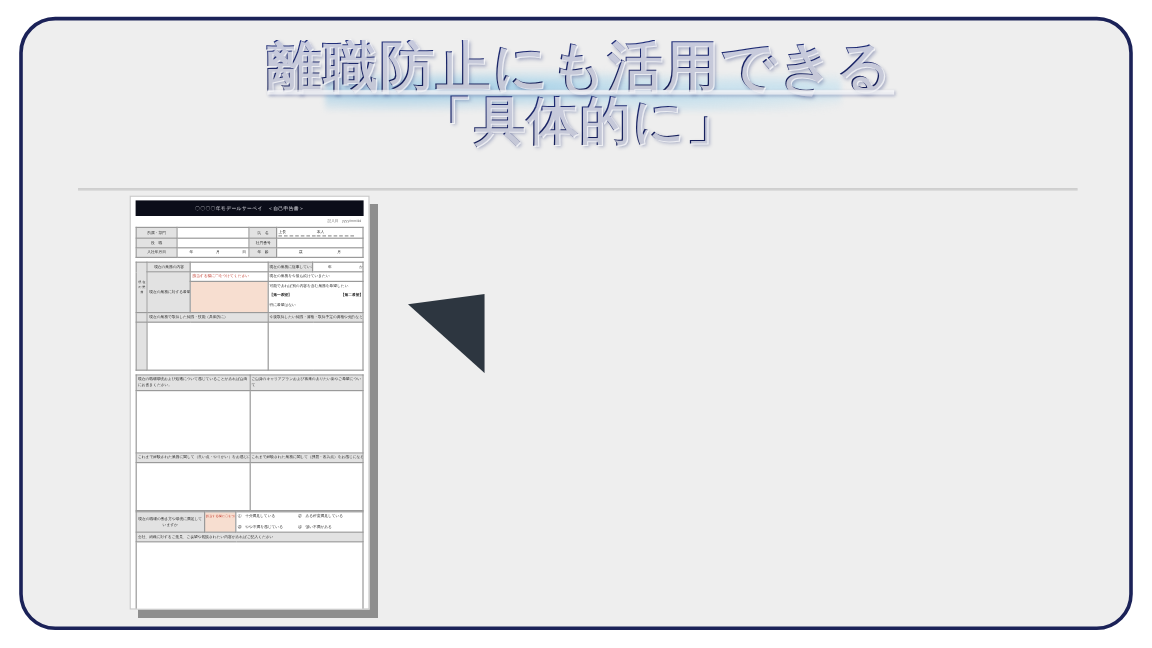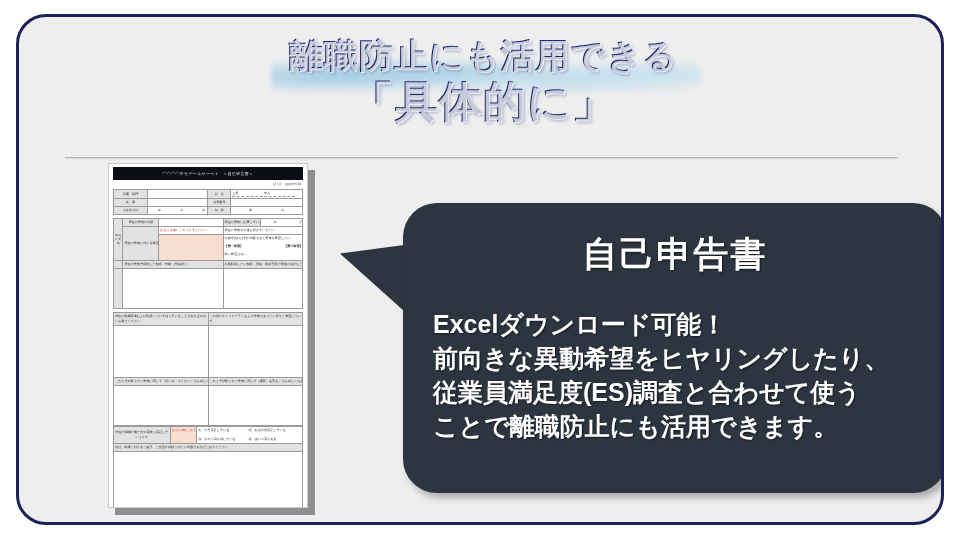--- a/index.html
+++ b/index.html
@@ -46,21 +46,21 @@
     font-weight: bold;
     color: #1d2a6e;
     letter-spacing: 1px;
     white-space: nowrap;
     text-shadow: 1px 1px 0 rgba(255,255,255,.75), 2px 2px 3px rgba(40,55,120,.35);
     background: linear-gradient(180deg, #22307c 0%, #1b2566 48%, #131c52 100%);
     -webkit-background-clip: text;
     background-clip: text;
     -webkit-text-fill-color: transparent;
   }
-  #title-line-1 { font-size: 34px; line-height: 44px; }
+  #title-line-1 { font-size: 46px; line-height: 44px; text-decoration: underline; }
   #title-line-2 { font-size: 43px; line-height: 52px; margin-top: -2px; }
 
   
   #divider {
     position: absolute;
     left: 46px; top: 140px;
     width: 833px; height: 0;
     border-top: 1px solid #b9b9b9;
     border-bottom: 1px solid #d8d8d8;
   }
@@ -322,23 +322,14 @@
         <tr>
           <td class="blank" colspan="3" style="height:62px;vertical-align:top"></td>
         </tr>
       </tbody>
         </table>
 
     </div>
   </div>
 
   <div id="bubble-tail"></div>
-  <div id="bubble">
-    <div id="bubble-heading">自己申告書</div>
-    <div id="bubble-body">
-      <div>Excelダウンロード可能！</div>
-      <div>前向きな異動希望をヒヤリングしたり、</div>
-      <div>従業員満足度(ES)調査と合わせて使う</div>
-      <div>ことで離職防止にも活用できます。</div>
-    </div>
-  </div>
 
 </div>
 
 </body></html>

